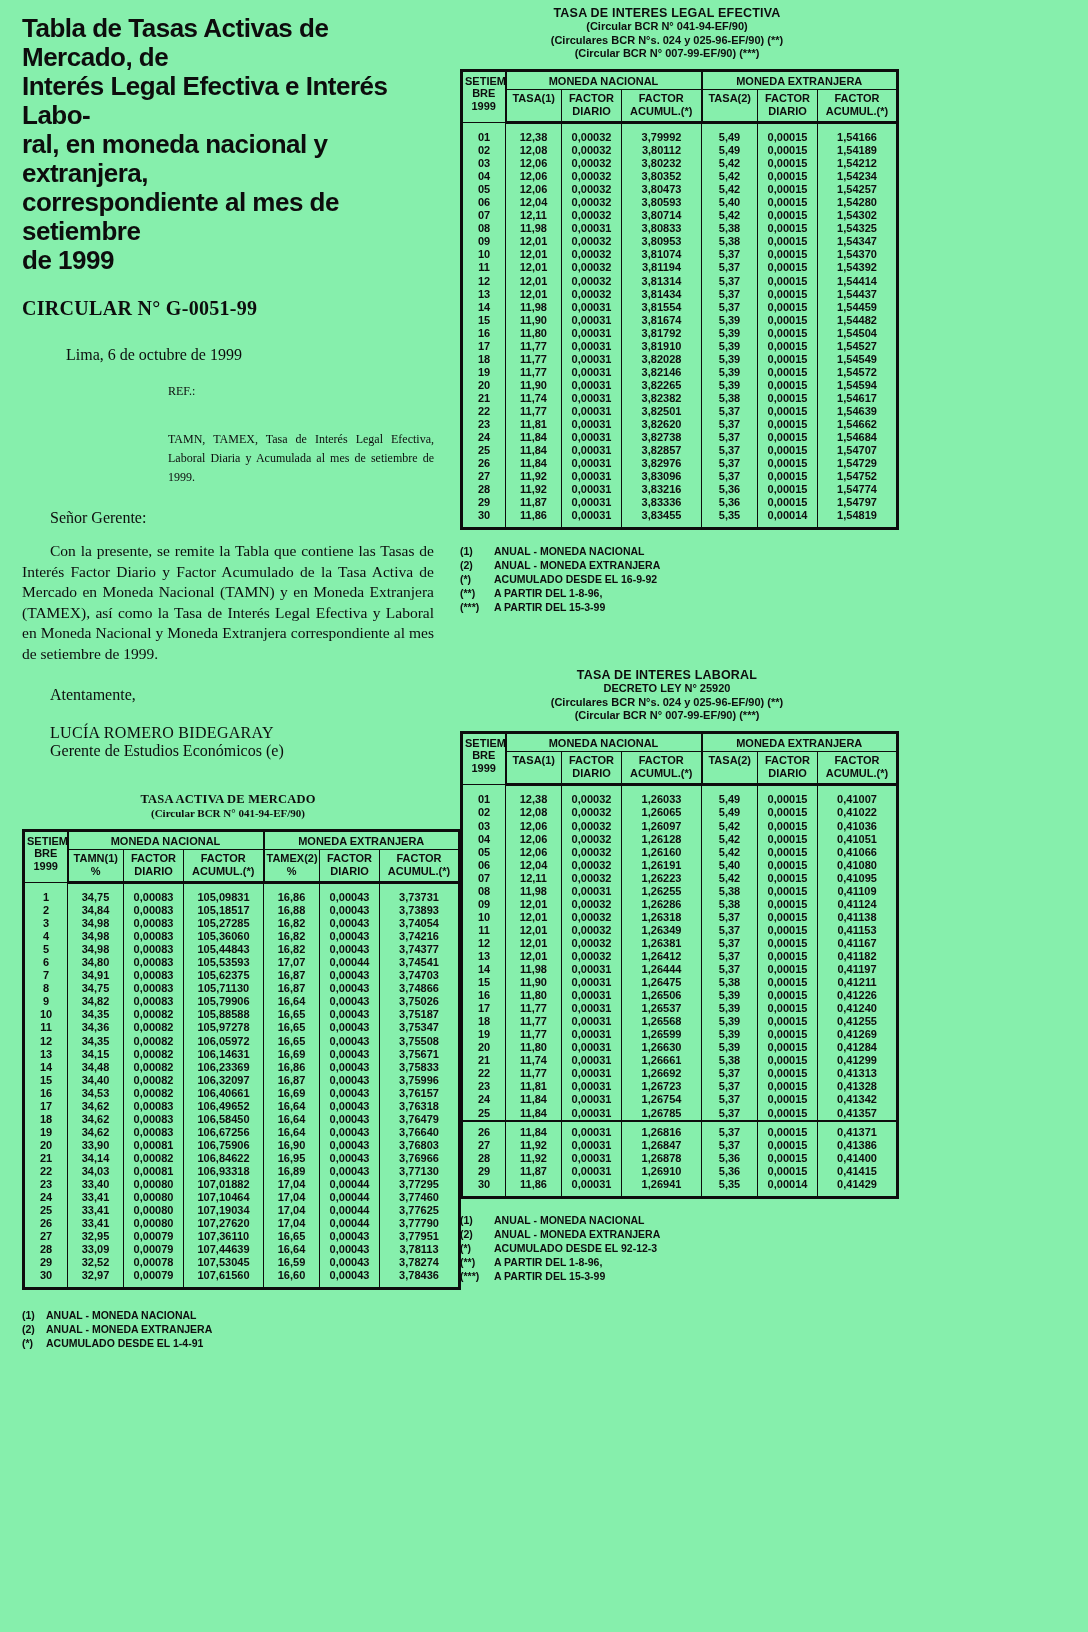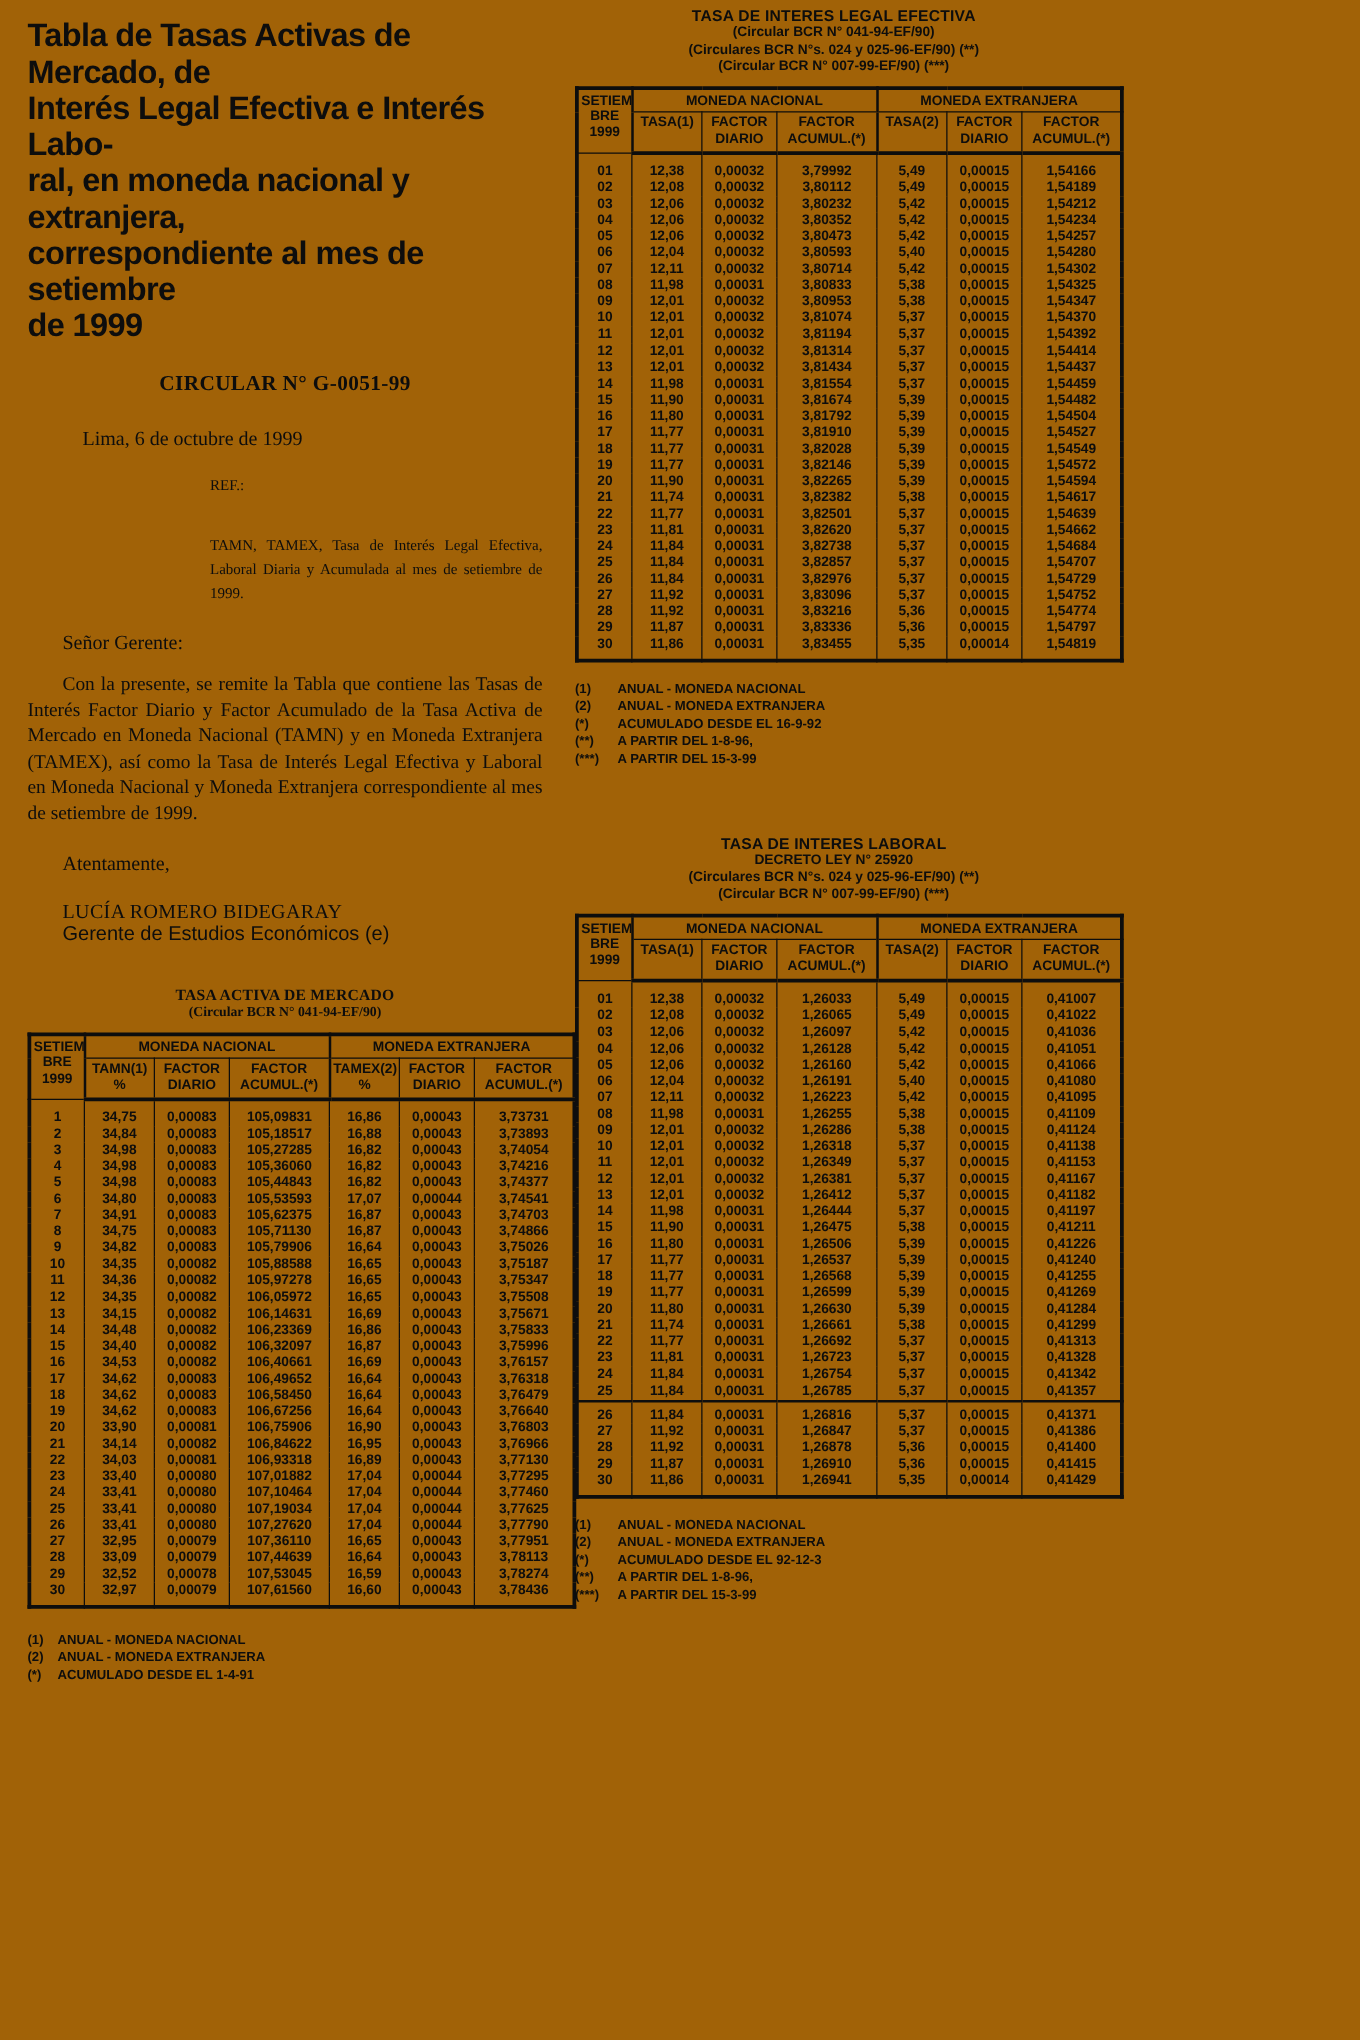--- a/index.html
+++ b/index.html
@@ -1,33 +1,33 @@
 <!DOCTYPE html>
 <html><head>
 <meta charset="utf-8">
 <style>
   html,body{margin:0;padding:0;background:#e8e8e4;}
-  #page{position:relative;width:1088px;height:1632px;background:#a16207;color:#0d0d0d;
+  #page{position:relative;width:1088px;height:1632px;background:#86efac;color:#0d0d0d;
         font-family:"Liberation Sans",sans-serif;overflow:hidden;}
   
   #left-col{position:absolute;left:22px;top:14px;width:412px;}
   .doc-title{font-family:"Liberation Sans",sans-serif;font-weight:bold;font-size:26px;
              line-height:29px;letter-spacing:-0.5px;white-space:pre-line;margin:0;}
-  .circular{font-family:"Liberation Serif",serif;font-weight:bold;font-size:17px;
-            text-align:center;margin-top:22px;letter-spacing:0.3px;}
+  .circular{font-family:"Liberation Serif",serif;font-weight:bold;font-size:20px;
+            margin-top:22px;letter-spacing:0.3px;}
   .place-date{font-family:"Liberation Serif",serif;font-size:16px;margin-top:26px;margin-left:44px;}
   .ref-row{display:flex;margin-top:20px;margin-left:146px;font-family:"Liberation Serif",serif;font-size:12px;flex-direction:column;}
   .ref-label{flex:0 0 46px;}
   .ref-text{flex:1;text-align:justify;line-height:19px;}
   .salutation{font-family:"Liberation Serif",serif;font-size:16px;margin-top:22px;margin-left:28px;}
   .letter-body{font-family:"Liberation Serif",serif;font-size:15.5px;line-height:20.5px;
                text-align:justify;text-indent:28px;margin-top:14px;}
   .closing{font-family:"Liberation Serif",serif;font-size:16px;margin-top:22px;margin-left:28px;}
   .signer-name{font-family:"Liberation Serif",serif;font-size:16px;margin-top:20px;margin-left:28px;letter-spacing:0.3px;}
-  .signer-title{font-family:Liberation Sans, sans-serif;font-size:16px;margin-left:28px;}
+  .signer-title{font-family:Liberation Serif, serif;font-size:16px;margin-left:28px;}
   
   .tbl-title-block{text-align:center;font-weight:bold;}
   .tbl-title{font-size:12.5px;letter-spacing:0.2px;}
   .tbl-sub{font-size:11px;line-height:13.5px;}
   table.rates{border-collapse:collapse;table-layout:fixed;width:100%;margin-top:8px;
               border:3px solid #0d0d0d;}
   table.rates th,table.rates td{border-left:1.5px solid #0d0d0d;font-weight:bold;
               text-align:center;padding:0 2px;overflow:hidden;}
   table.rates th{font-size:11px;line-height:12.5px;white-space:pre-line;vertical-align:top;padding-top:2px;}
   table.rates thead tr.grp th{border-bottom:1.5px solid #0d0d0d;padding-top:3px;padding-bottom:2px;}

